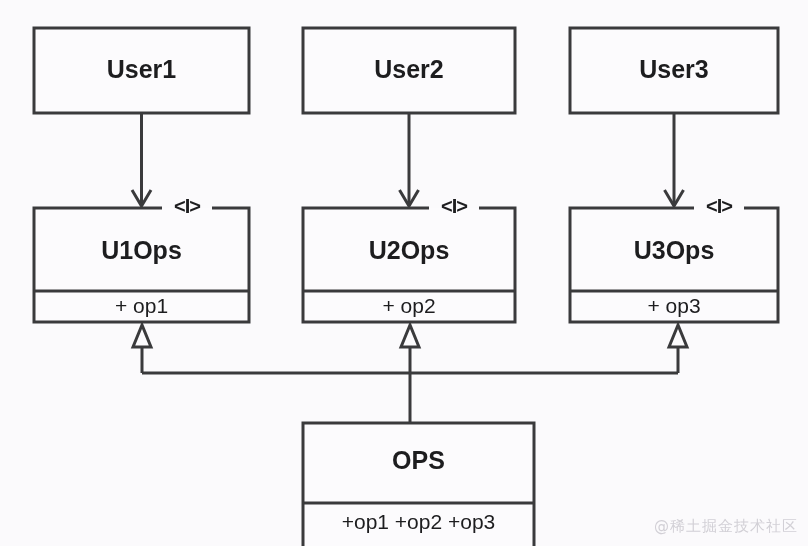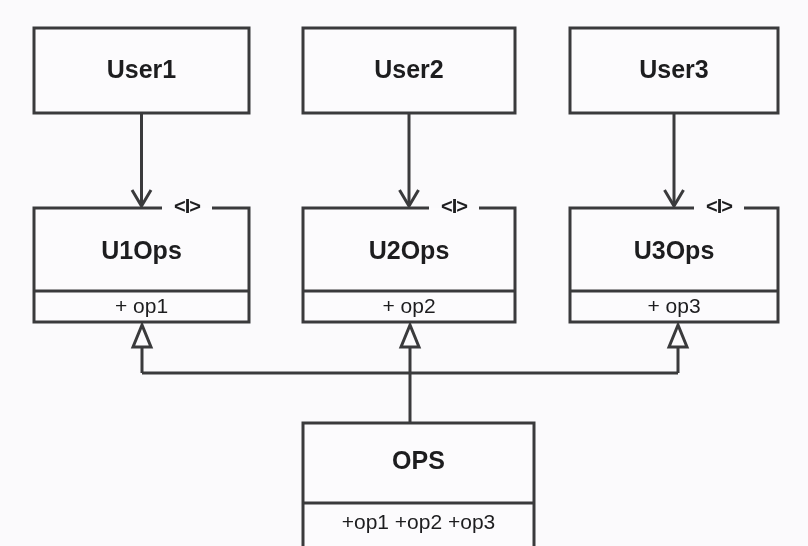--- a/index.html
+++ b/index.html
@@ -187,14 +187,15 @@
 
     <g>
       <rect class="node-box" x="303" y="423" width="231" height="128"></rect>
       <line class="compartment-line" x1="303" y1="503" x2="534" y2="503"></line>
       <text class="node-title" x="418.5" y="462">OPS</text>
       <text class="node-op" x="418.5" y="523">+op1 +op2 +op3</text>
     </g>
 
   </svg>
 
+  <div class="watermark">@稀土掘金技术社区</div>
 
 </div>
 
 </body></html>

